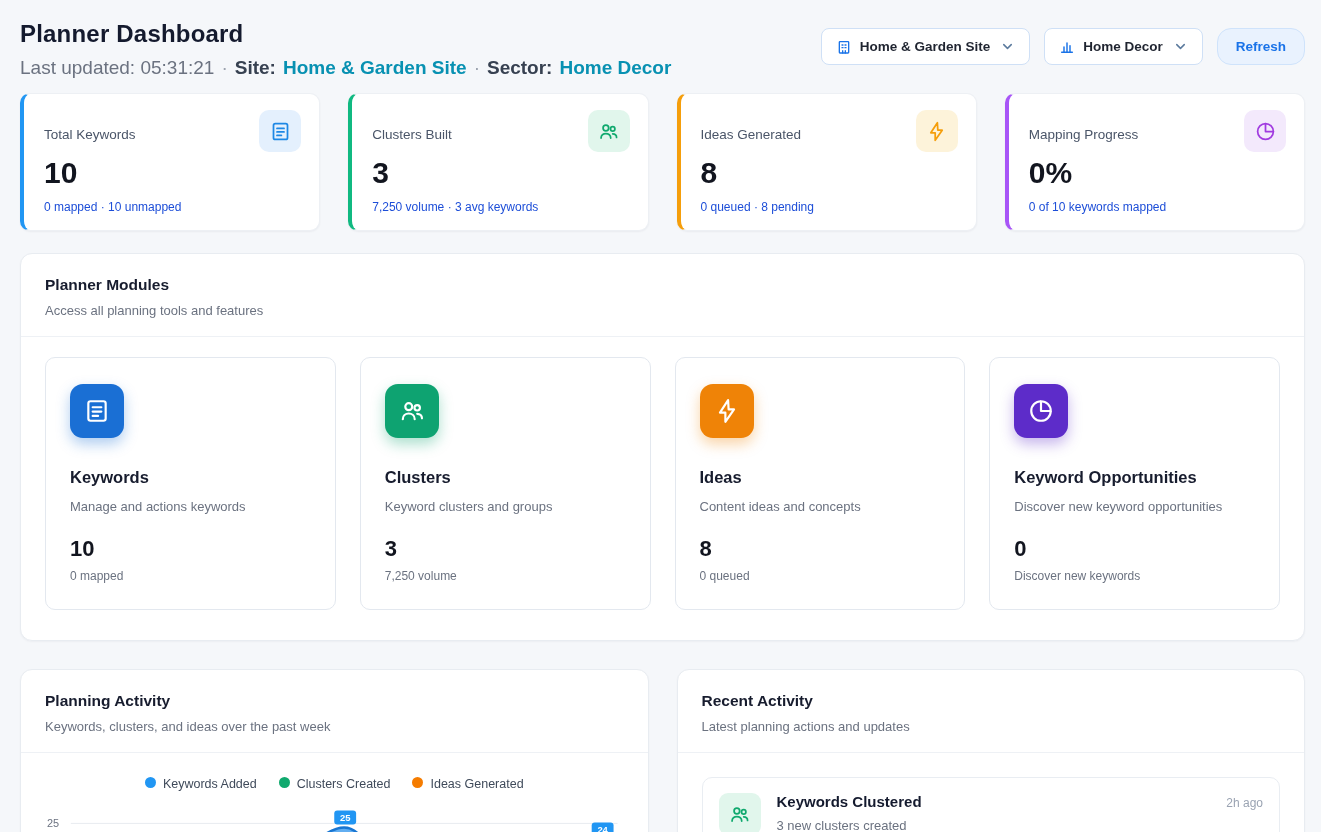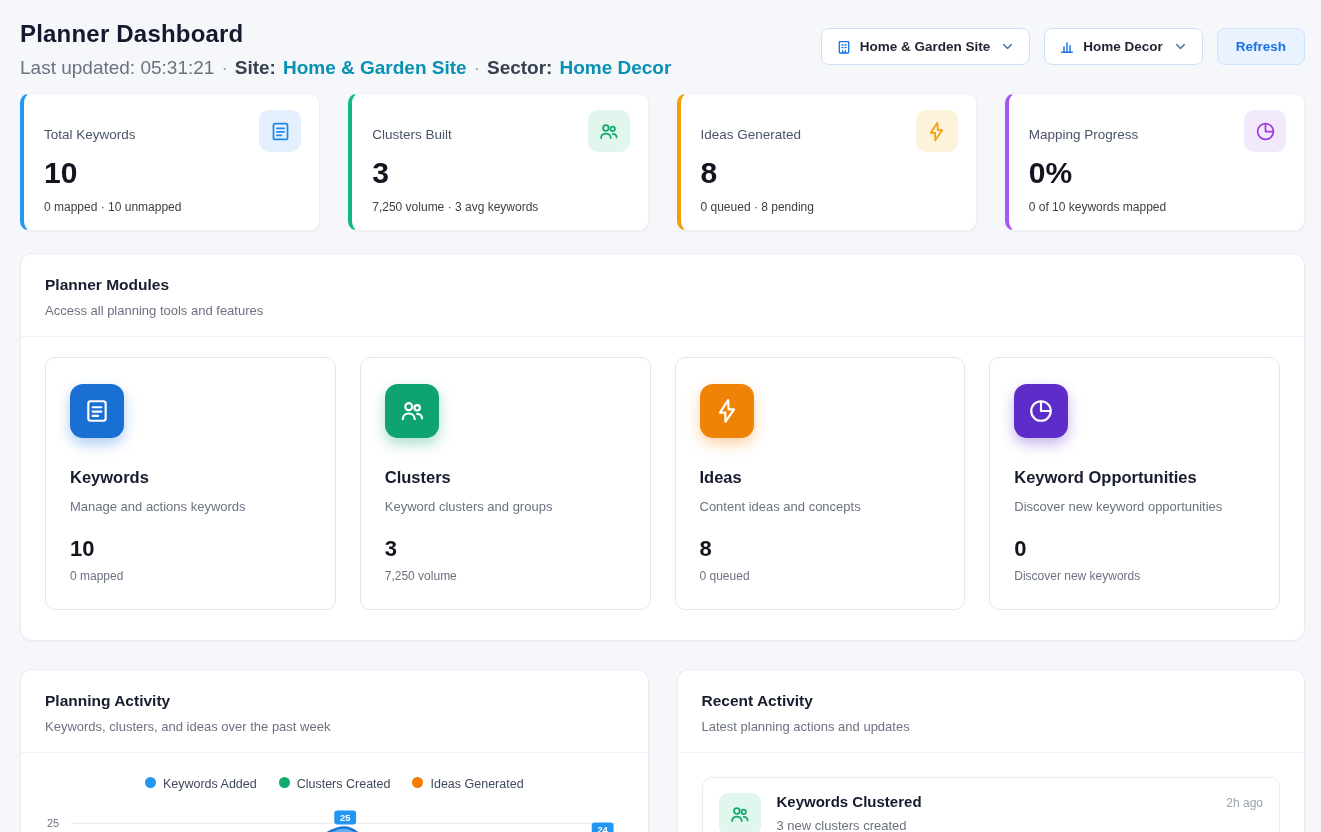--- a/index.html
+++ b/index.html
@@ -20,21 +20,21 @@
   .controls { display:flex; gap:14px; margin-top:8px; }
   .select-btn {
     display:flex; align-items:center; gap:8px; height:37px; padding:0 14px;
     background:#fff; border:1px solid #cfe0f6; border-radius:8px;
     font-size:13.5px; font-weight:700; color:#1f2430; cursor:pointer;
   }
   .select-btn .bicon { color:#1a73e8; display:flex; }
   .select-btn .chev { color:#5b7a9d; display:flex; margin-left:2px; }
   .refresh-btn {
     height:37px; padding:0 18px; background:#e9f2fe; border:1px solid #cfe3fb;
-    border-radius:8px; color:#1a73e8; font-size:13.5px; font-weight:700; cursor:pointer;
+    border-radius:14px; color:#1a73e8; font-size:13.5px; font-weight:700; cursor:pointer;
     font-family:"Liberation Sans",sans-serif;
   }
 
   
   .stats-row { display:grid; grid-template-columns:repeat(4,1fr); gap:28px; margin-top:14px; }
   .stat-card {
     background:#fff; border:1px solid #edf0f4; border-radius:10px;
     padding:16px 18px 16px 20px; box-shadow:0 1px 2px rgba(16,24,40,.05);
     border-left-width:4px; border-left-style:solid; min-height:130px;
   }
@@ -44,21 +44,21 @@
   .stat-purple { border-left-color:#a855f7; }
   .stat-top { display:flex; justify-content:space-between; align-items:center; }
   .stat-label { font-size:13.5px; color:#4a5568; margin-top:6px; }
   .stat-icon { width:42px; height:42px; border-radius:10px; display:flex; align-items:center; justify-content:center; }
   .stat-icon svg { width:21px; height:21px; }
   .ibg-blue   { background:#e4f0fd; color:#1e88e5; }
   .ibg-green  { background:#e1f6ec; color:#10a96e; }
   .ibg-yellow { background:#fdf3da; color:#f59e0b; }
   .ibg-purple { background:#f3e9fc; color:#a13be0; }
   .stat-value { font-size:30px; font-weight:800; color:#12151f; margin-top:4px; }
-  .stat-caption { font-size:12px; color:#404040; margin-top:10px; }
+  .stat-caption { font-size:12px; color:#1d4ed8; margin-top:10px; }
 
   
   .panel {
     background:#fff; border:1px solid #e8ecf1; border-radius:12px;
     box-shadow:0 1px 2px rgba(16,24,40,.04); margin-top:22px;
   }
   .panel-header { padding:22px 24px 18px; border-bottom:1px solid #eef1f5; }
   .panel-title { font-size:15.5px; font-weight:800; color:#171c2e; }
   .panel-sub { font-size:13px; color:#6b7280; margin-top:9px; }
 

